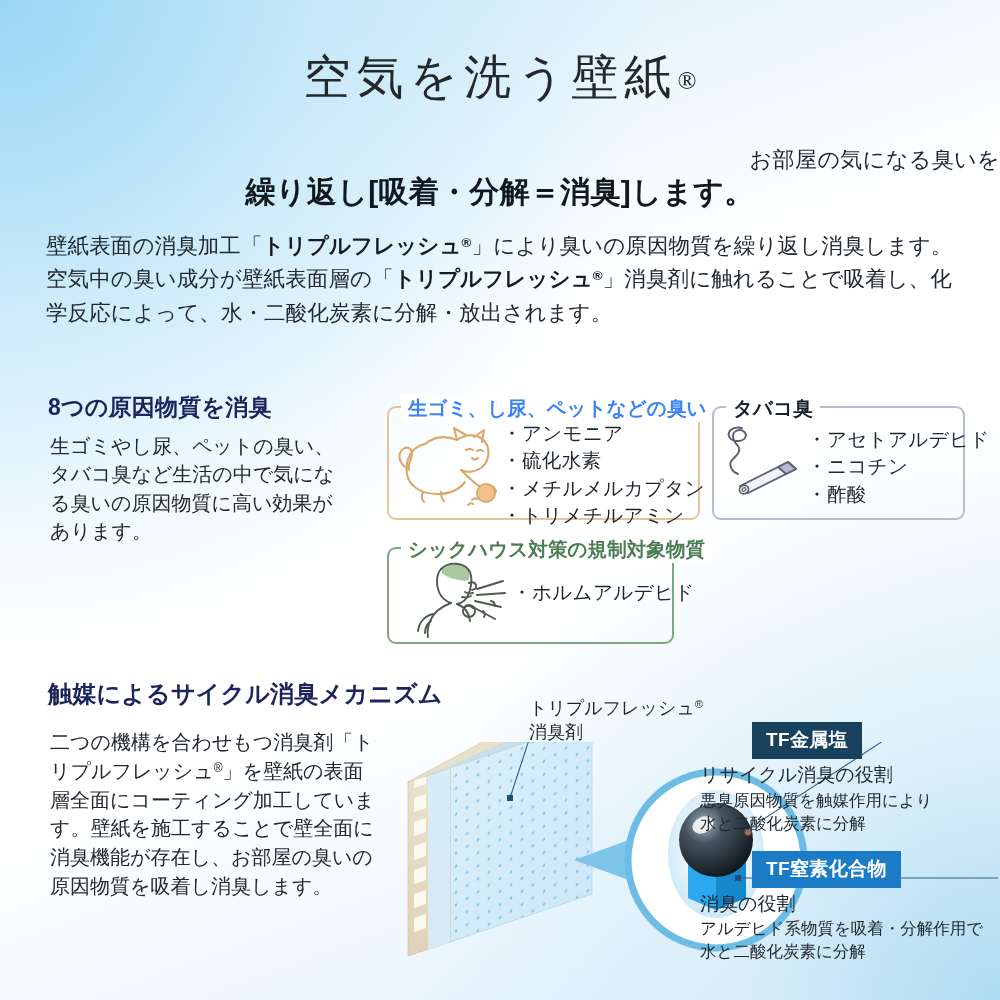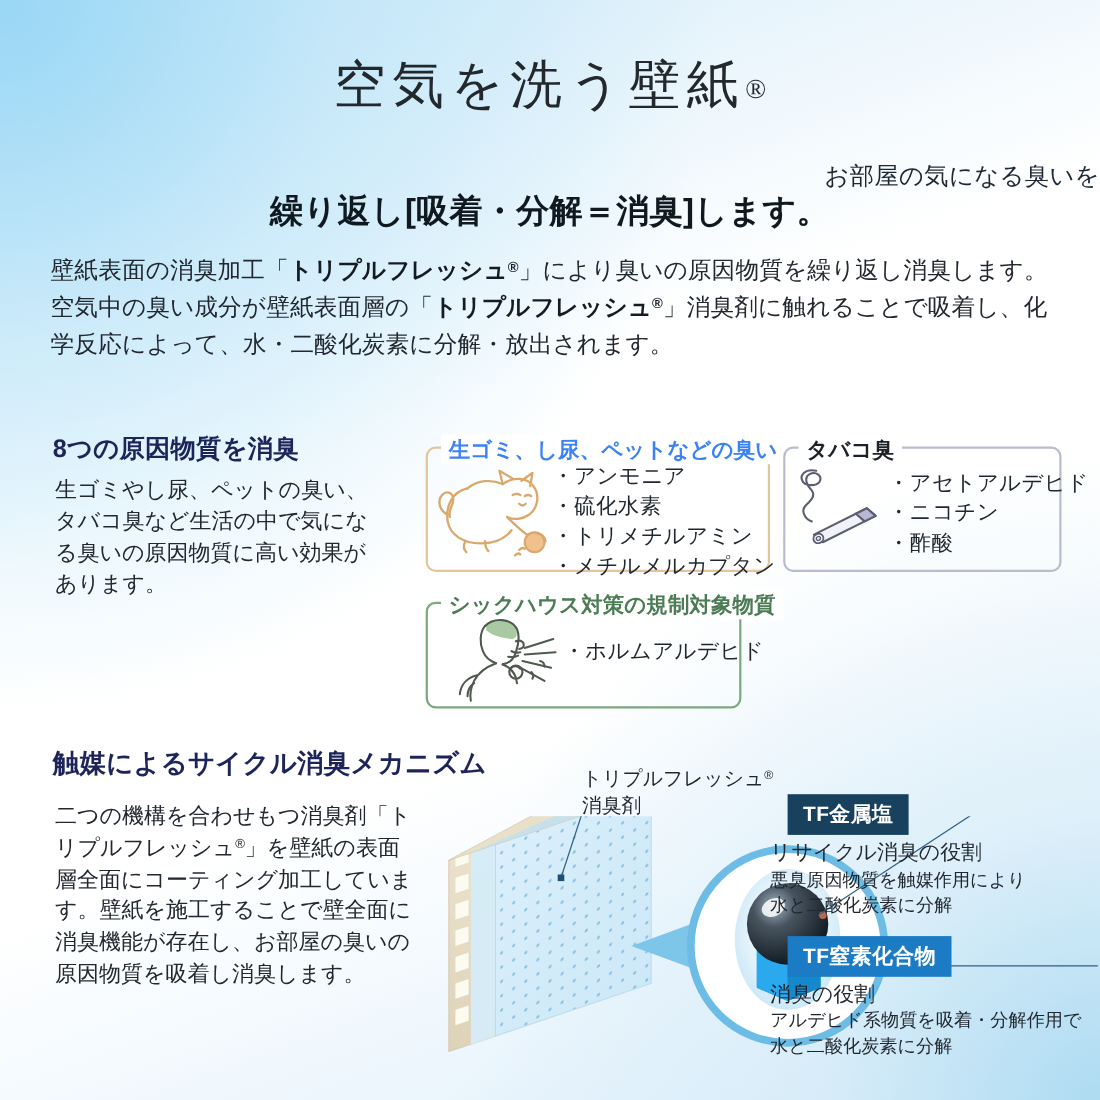--- a/index.html
+++ b/index.html
@@ -101,21 +101,21 @@
   
   #box-sick { left:387px; top:547px; width:287px; height:97px; border-color:#7ca87f; }
   #box-sick .legend { color:#4b7c54; }
   #box-sick .items { left:123px; top:30px; }
 
   
   .badge {
     position:absolute;
     color:#ffffff; font-size:19px; font-weight:bold;
     padding:5px 14px 6px 14px;
-    letter-spacing:.02em; white-space:nowrap;
+    letter-spacing:.02em; white-space:nowrap;margin-left:36px;
   }
   #badge-metal { left:716px; top:722px; background:#17415c; }
   #badge-nitro { left:716px; top:851px; background:#1b7bc4; }
 
   .callout-head {
     position:absolute; font-size:19px; color:#1f262d; white-space:nowrap;
   }
   #head-metal { left:700px; top:762px; }
   #head-nitro { left:700px; top:891px; }
 
@@ -173,22 +173,22 @@
           <path d="M44 68 q0 6 3 9"></path>
         </g>
         <circle cx="89" cy="69" r="9" fill="#f0c18d" stroke="#d9a86a" stroke-width="2"></circle>
         <path d="M75 76 q3 -3 5 -1 M71 81 q3 -3 5 -1" fill="none" stroke="#d9a86a" stroke-width="2" stroke-linecap="round"></path>
         <path d="M92 61 q6 1 7 7" fill="none" stroke="#d9a86a" stroke-width="2" stroke-linecap="round"></path>
       </svg>
     </span>
     <div class="items">
       <div>・アンモニア</div>
       <div>・硫化水素</div>
+      <div>・メチルメルカプタン</div>
       <div>・トリメチルアミン</div>
-      <div>・メチルメルカプタン</div>
     </div>
   </div>
 
   <div class="fbox" id="box-tobacco">
     <span class="legend">タバコ臭</span>
     <span class="illus" style="left:6px; top:14px;">
       <svg width="88" height="82" viewBox="0 0 88 82">
         <g fill="none" stroke="#5a5f72" stroke-width="1.9" stroke-linecap="round" stroke-linejoin="round">
           <path d="M22 6 C12 4 6 10 10 16 C13 20 22 20 25 16 C28 11 22 6 16 9 C10 12 14 20 18 24 C22 29 16 34 12 38 C8 43 12 50 18 52"></path>
         </g>

